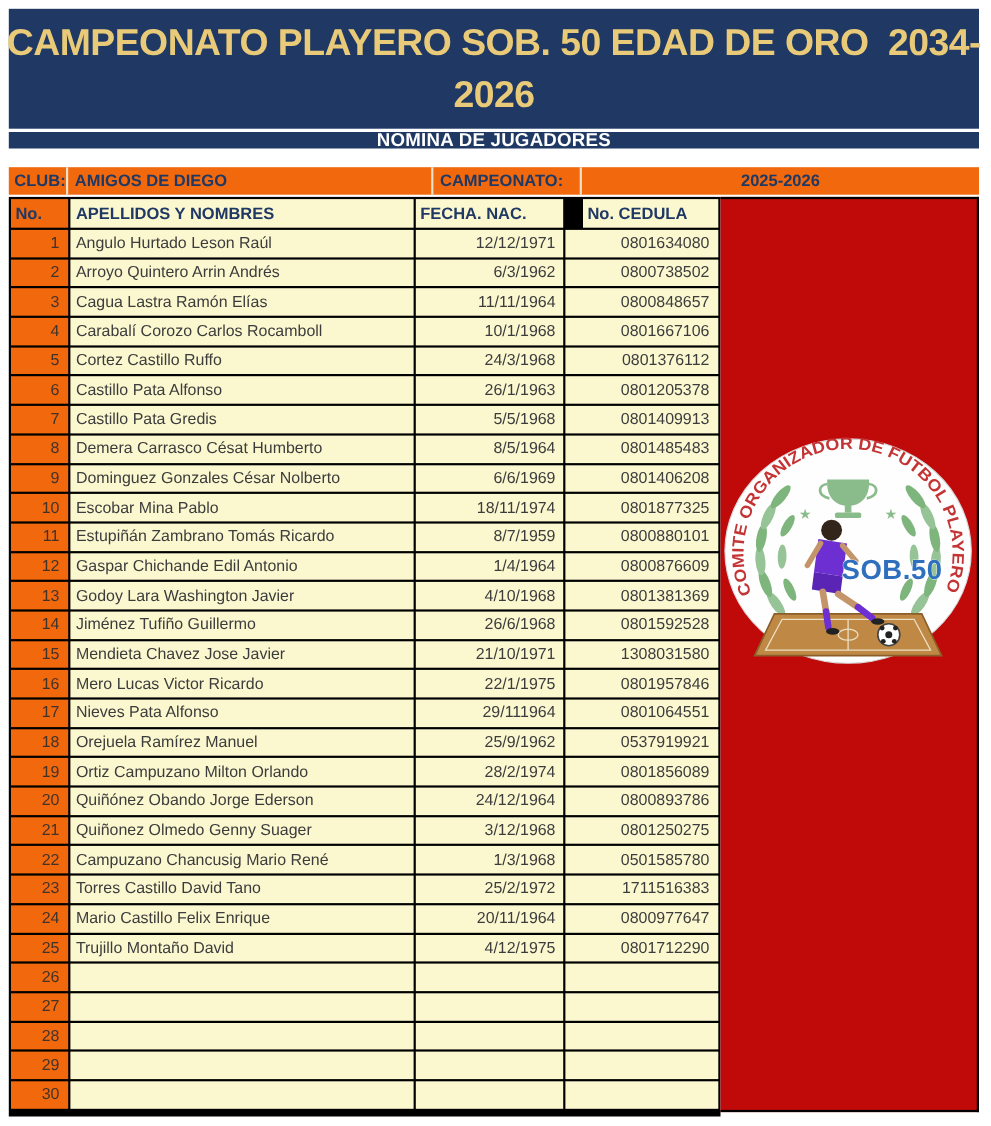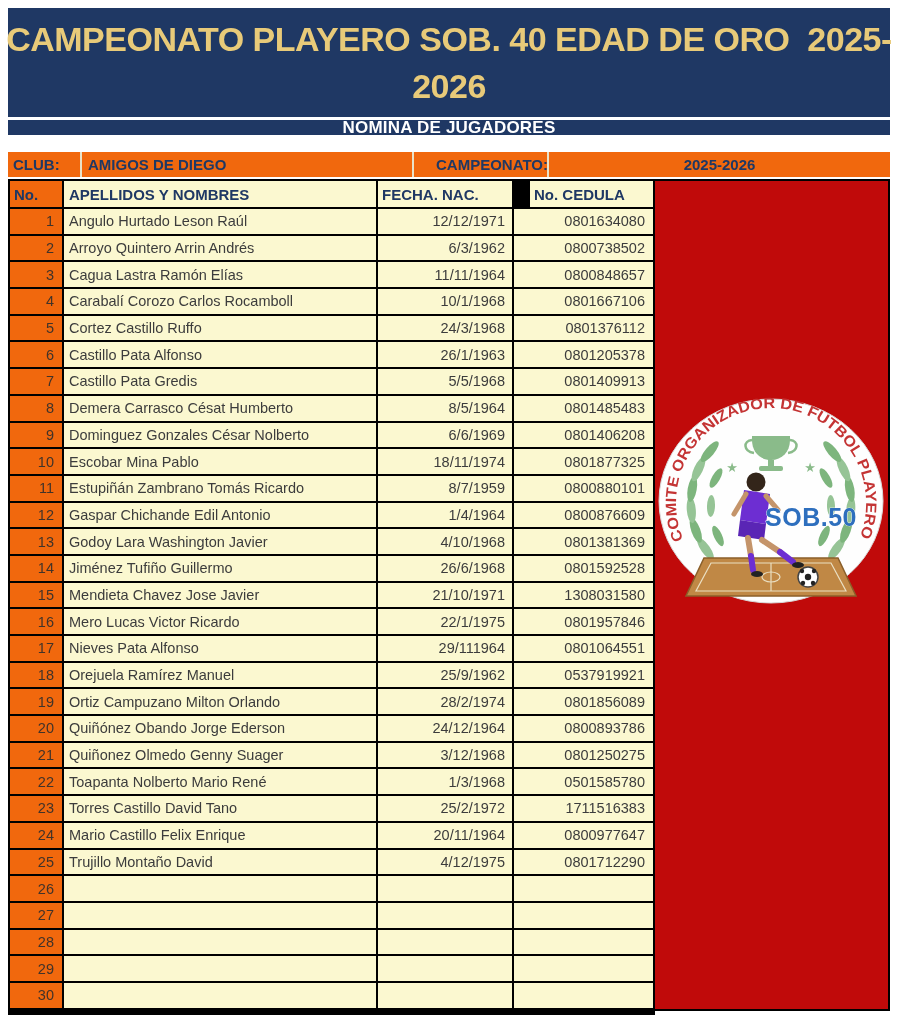--- a/index.html
+++ b/index.html
@@ -16,23 +16,23 @@
   
   .nomina{position:absolute;left:8px;top:120px;width:882px;height:15px;background:var(--navy);
           display:flex;align-items:center;justify-content:center;}
   .nomina span{color:#ffffff;font-weight:bold;font-size:17px;letter-spacing:0.2px;}
 
   
   .club-row{position:absolute;left:8px;top:152px;width:882px;height:25px;background:var(--orange);
             display:flex;align-items:stretch;}
   .cr-cell{display:flex;align-items:center;font-weight:bold;font-size:15px;color:var(--navy);
            box-sizing:border-box;border-right:2px solid #e9e2c8;}
-  .cr-label{width:74px;padding-left:5px;}
+  .cr-label{width:54px;padding-left:5px;}
   .cr-club{width:332px;padding-left:6px;}
-  .cr-camp{width:135px;padding-left:22px;}
+  .cr-camp{width:135px;padding-left:6px;}
   .cr-season{flex:1;justify-content:center;border-right:none;}
 
   
   .sheet{position:absolute;left:8px;top:179px;width:647px;height:836px;box-sizing:border-box;
          display:grid;grid-template-columns:52px 312px 134px 139px;
          grid-template-rows:26px repeat(30,24.7px);gap:2px;padding:2px;background:#000;}
   .hrow,.trow,#tbody{display:contents;}
   .cell{background:var(--cream);font-size:14.5px;color:#3c3c3c;display:flex;align-items:center;
         padding:0 4px;overflow:hidden;white-space:nowrap;box-sizing:border-box;}
   .cell.num{background:var(--orange);justify-content:flex-end;padding-right:8px;color:#41332a;}
@@ -50,21 +50,21 @@
   .ring-text{font-family:"Liberation Sans",sans-serif;font-weight:bold;font-size:15px;fill:#c43434;}
   .badge-text{font-family:"Liberation Sans",sans-serif;font-weight:bold;font-size:25px;
               fill:#2e6fbe;stroke:#ffffff;stroke-width:0.7px;paint-order:stroke;letter-spacing:0.5px;}
 </style>
 </head>
 <body>
 
 <div class="page">
 
   <div class="banner">
-    <div class="banner-line">CAMPEONATO PLAYERO SOB. 40 EDAD DE ORO  2025-</div>
+    <div class="banner-line">CAMPEONATO PLAYERO SOB. 50 EDAD DE ORO  2034-</div>
     <div class="banner-line">2026</div>
   </div>
 
   <div class="nomina">
     <span>NOMINA DE JUGADORES</span>
   </div>
 
   <div class="club-row">
     <div class="cr-cell cr-label">CLUB:</div>
     <div class="cr-cell cr-club">AMIGOS DE DIEGO</div>
@@ -222,21 +222,21 @@
 
   <div class="trow">
     <div class="cell num">21</div>
     <div class="cell name">Quiñonez Olmedo Genny Suager</div>
     <div class="cell date">3/12/1968</div>
     <div class="cell ced">0801250275</div>
   </div>
 
   <div class="trow">
     <div class="cell num">22</div>
-    <div class="cell name">Toapanta Nolberto Mario René</div>
+    <div class="cell name">Campuzano Chancusig Mario René</div>
     <div class="cell date">1/3/1968</div>
     <div class="cell ced">0501585780</div>
   </div>
 
   <div class="trow">
     <div class="cell num">23</div>
     <div class="cell name">Torres Castillo David Tano</div>
     <div class="cell date">25/2/1972</div>
     <div class="cell ced">1711516383</div>
   </div>

